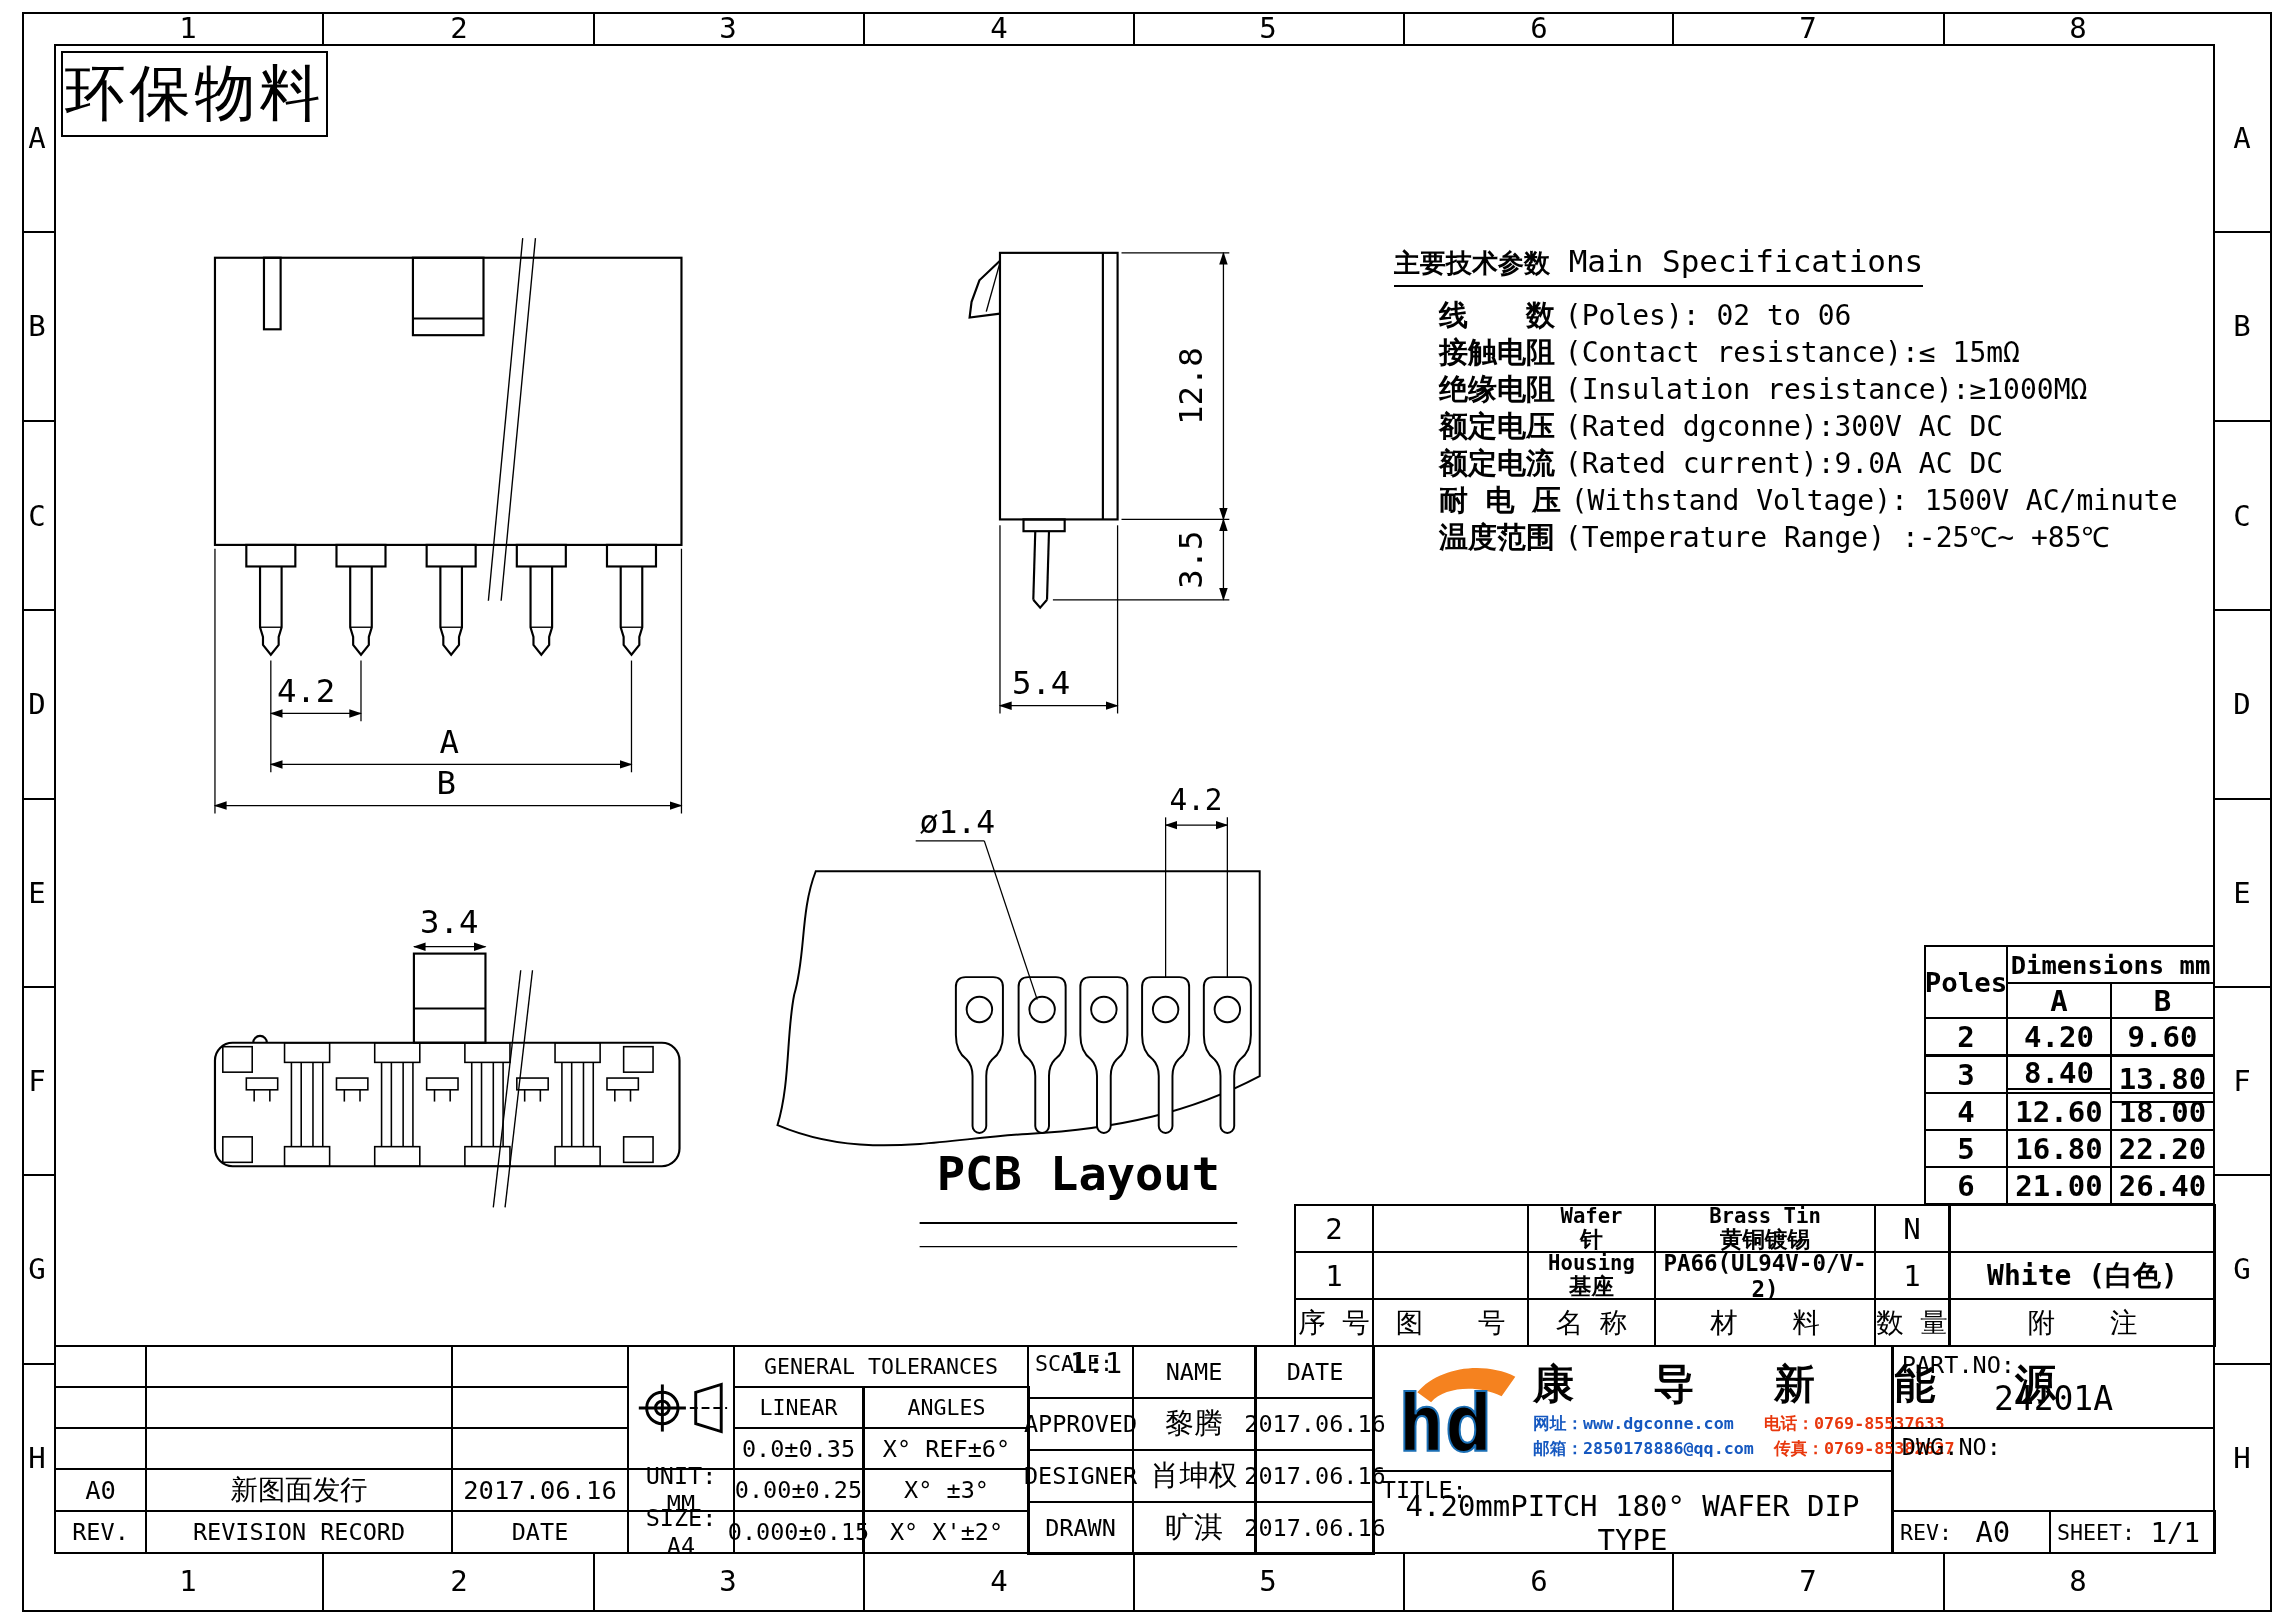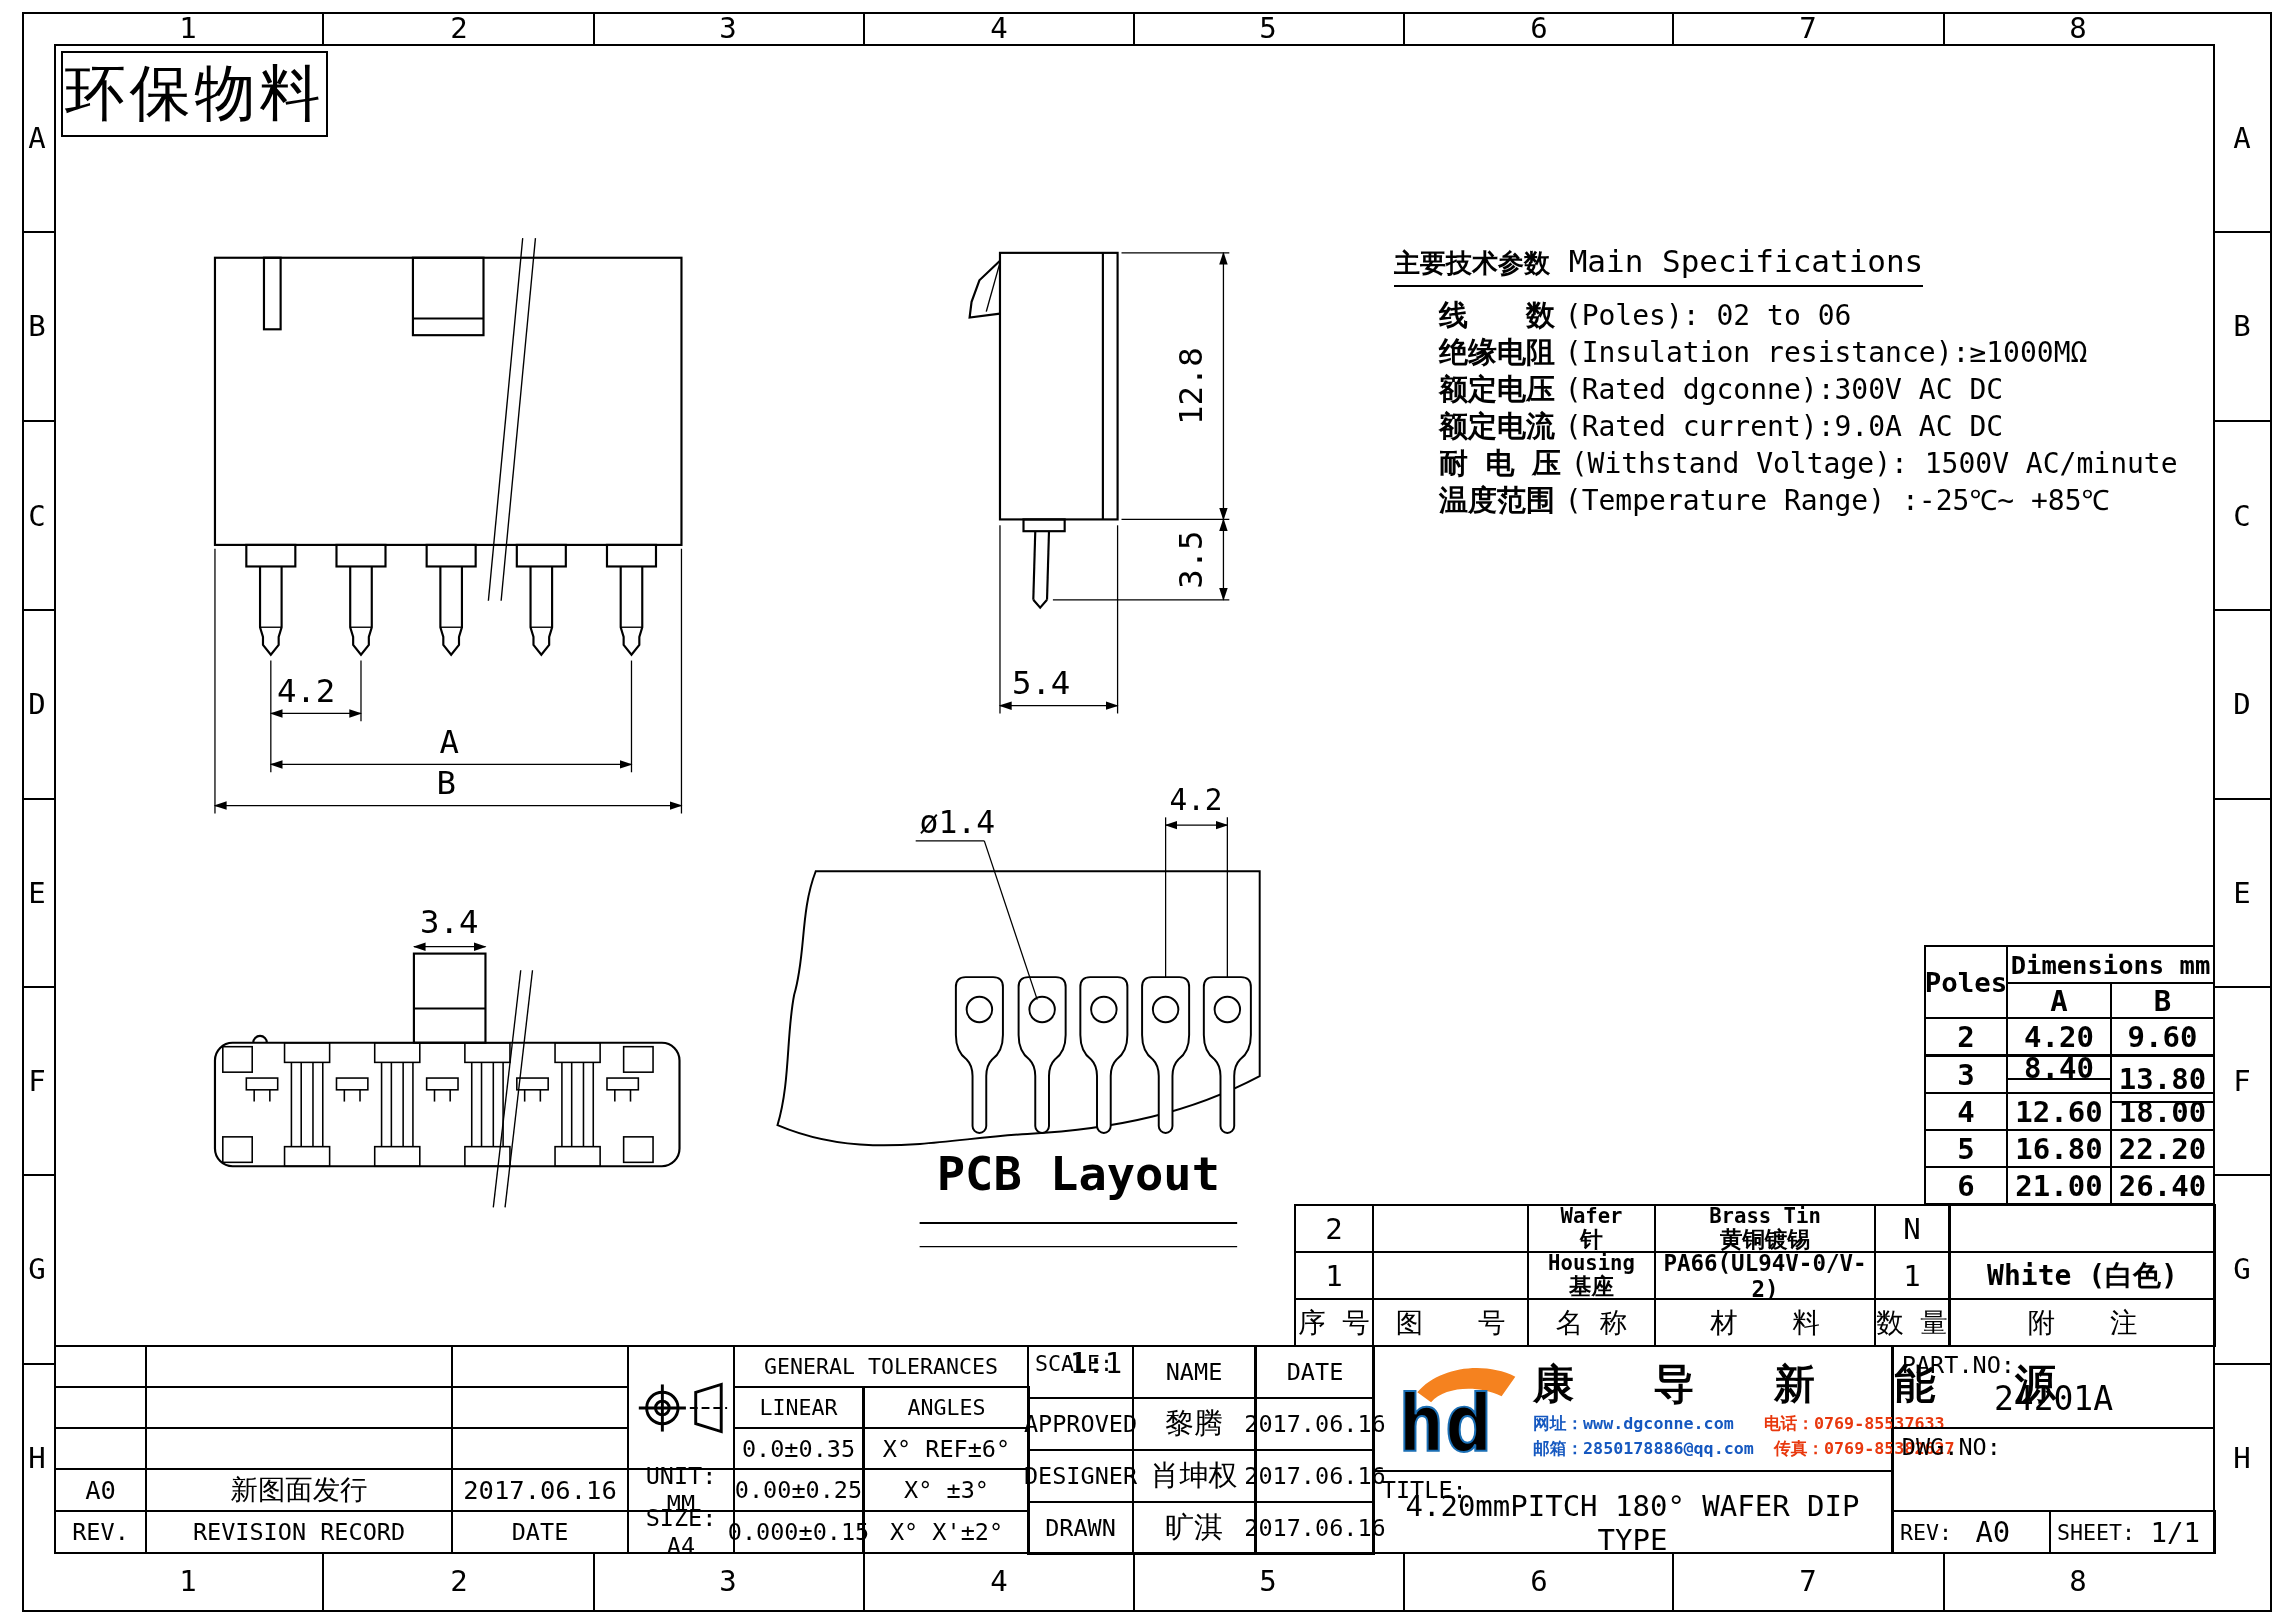--- a/index.html
+++ b/index.html
@@ -260,38 +260,39 @@
     </g>
   </svg>
 
   <div class="spec">
     <div class="spec-title">
       <span class="cn">主要技术参数</span>
       <span>Main Specifications</span>
     </div>
     <div class="spec-items">
       <div class="spec-row"><span class="spec-cn">线　　数</span><span class="spec-en">(Poles): 02 to 06</span></div>
+      <div class="spec-row"><span class="spec-cn">接触电阻</span><span class="spec-en">(Contact resistance):≤ 15mΩ</span></div>
       <div class="spec-row"><span class="spec-cn">绝缘电阻</span><span class="spec-en">(Insulation resistance):≥1000MΩ</span></div>
       <div class="spec-row"><span class="spec-cn">额定电压</span><span class="spec-en">(Rated dgconne):300V AC DC</span></div>
       <div class="spec-row"><span class="spec-cn">额定电流</span><span class="spec-en">(Rated current):9.0A AC DC</span></div>
       <div class="spec-row"><span class="spec-cn">耐 电 压</span><span class="spec-en">(Withstand Voltage): 1500V AC/minute</span></div>
       <div class="spec-row"><span class="spec-cn">温度范围</span><span class="spec-en">(Temperature Range) :-25℃~ +85℃</span></div>
     </div>
   </div>
 
   <div>
     <div class="c f28 b" style="left:1924px;top:945px;width:84px;height:74px;">Poles</div>
     <div class="c f26 b" style="left:2006px;top:945px;width:209px;height:39px;">Dimensions mm</div>
     <div class="c f30 b" style="left:2006px;top:982px;width:106px;height:37px;">A</div>
     <div class="c f30 b" style="left:2110px;top:982px;width:105px;height:37px;">B</div>
     <div class="c f30 b" style="left:1924px;top:1017px;width:84px;height:39px;">2</div>
     <div class="c f30 b" style="left:2006px;top:1017px;width:106px;height:39px;">4.20</div>
     <div class="c f30 b" style="left:2110px;top:1017px;width:105px;height:39px;">9.60</div>
     <div class="c f30 b" style="left:1924px;top:1055px;width:84px;height:39px;">3</div>
-    <div class="c f30 b" style="left:2006px;top:1055px;width:106px;height:25px;">8.40</div>
+    <div class="c f30 b" style="left:2006px;top:1055px;width:106px;height:35px;">8.40</div>
     <div class="c f30 b" style="left:2110px;top:1055px;width:105px;height:48px;">13.80</div>
     <div class="c f30 b" style="left:1924px;top:1092px;width:84px;height:39px;">4</div>
     <div class="c f30 b" style="left:2006px;top:1092px;width:106px;height:39px;">12.60</div>
     <div class="c f30 b" style="left:2110px;top:1092px;width:105px;height:39px;">18.00</div>
     <div class="c f30 b" style="left:1924px;top:1129px;width:84px;height:39px;">5</div>
     <div class="c f30 b" style="left:2006px;top:1129px;width:106px;height:39px;">16.80</div>
     <div class="c f30 b" style="left:2110px;top:1129px;width:105px;height:39px;">22.20</div>
     <div class="c f30 b" style="left:1924px;top:1166px;width:84px;height:39px;">6</div>
     <div class="c f30 b" style="left:2006px;top:1166px;width:106px;height:39px;">21.00</div>
     <div class="c f30 b" style="left:2110px;top:1166px;width:105px;height:39px;">26.40</div>

